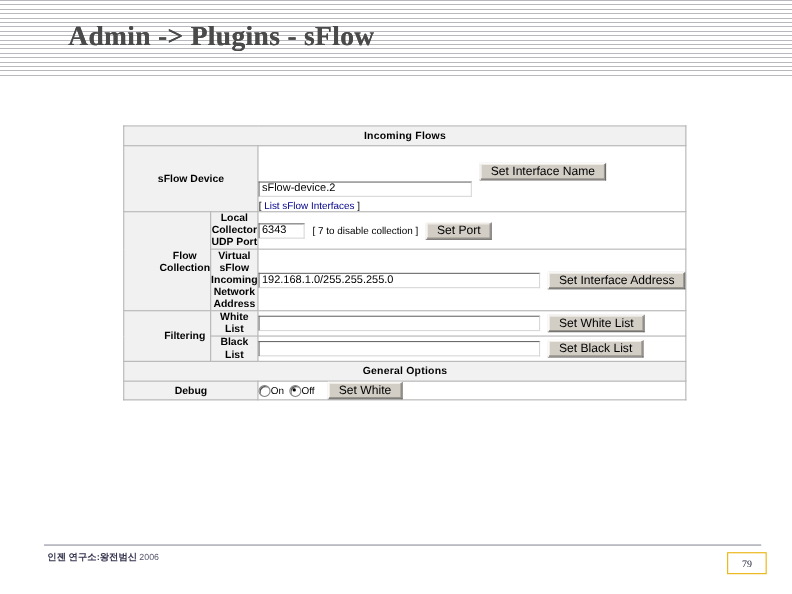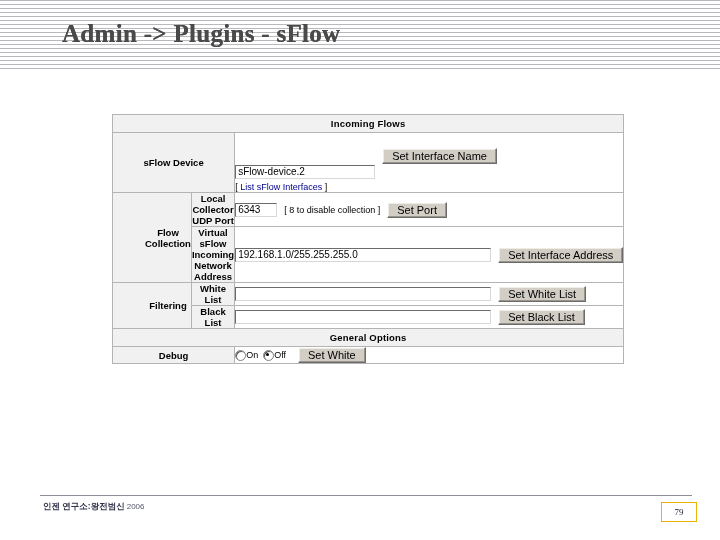--- a/index.html
+++ b/index.html
@@ -99,21 +99,21 @@
     height: 14px;
     line-height: 14px;
     font-size: 10px;
     font-family: "Liberation Sans", sans-serif;
     color: #000000;
     padding: 0 2px;
     box-sizing: border-box;
     outline: none;
   }
   .txt.small  { width: 42px; }
-  .txt.medium { width: 140px; margin-top: 32px; }
+  .txt.medium { width: 194px; margin-top: 32px; }
   .txt.xwide  { width: 256px; }
 
   .btn {
     background: #d2cec6;
     border: 1px solid;
     border-color: #ffffff #6b6b6b #6b6b6b #ffffff;
     box-shadow: inset -1px -1px 0 #9a958c, inset 1px 1px 0 #efece6;
     font-size: 11px;
     font-family: "Liberation Sans", sans-serif;
     color: #000000;
@@ -240,21 +240,21 @@
         </div>
       </td>
     </tr>
 
     <tr>
       <td class="rowlabel w-outer" rowspan="2">Flow Collection</td>
       <td class="rowlabel w-inner">Local Collector UDP Port</td>
       <td class="fieldcell">
         <div class="fieldrow">
           <input class="txt small" type="text" value="6343" style="">
-          <span class="hint">[ 8 to disable collection ]</span>
+          <span class="hint">[ 7 to disable collection ]</span>
           <button class="btn">Set Port</button>
         </div>
       </td>
     </tr>
 
     <tr>
       <td class="rowlabel w-inner">Virtual sFlow Incoming Network Address</td>
       <td class="fieldcell">
         <div class="fieldrow">
           <input class="txt xwide" type="text" value="192.168.1.0/255.255.255.0" style="">

